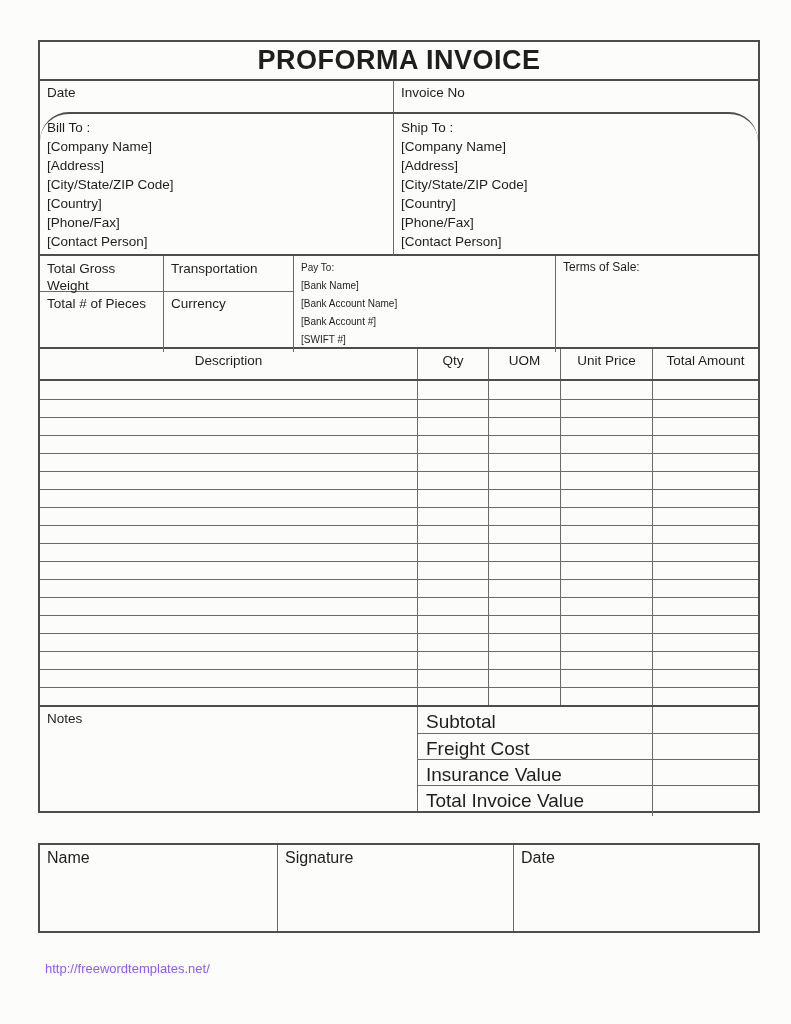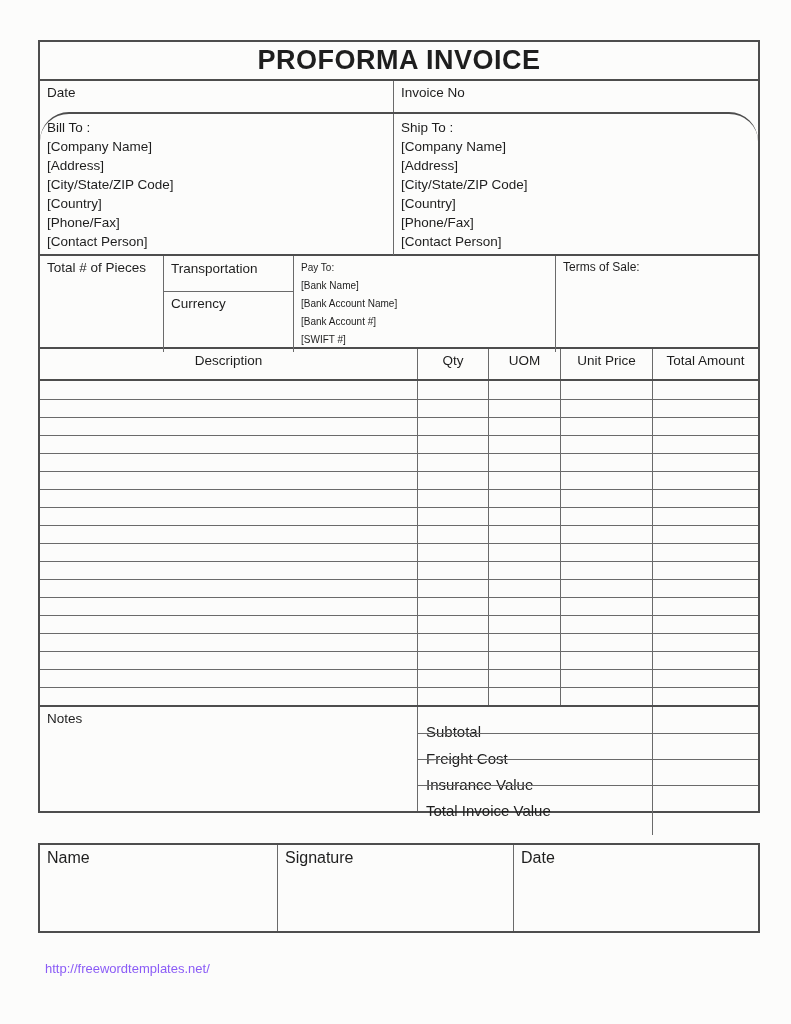--- a/index.html
+++ b/index.html
@@ -37,21 +37,21 @@
   .items-header .hcell{padding-top:4px;font-size:13.5px;text-align:center;}
   .items-body{border-top:2px solid var(--line-dark);}
   .item-row{display:grid;grid-template-columns:378px 71px 72px 92px 105px;height:18px;}
   .item-row + .item-row{border-top:1px solid var(--line-mid);}
 
   .totals{display:flex;border-top:2px solid var(--line-dark);}
   .notes-cell{width:378px;border-right:1px solid var(--line-mid);padding:4px 7px;font-size:13.5px;}
   .totals-rows{width:340px;display:flex;flex-direction:column;}
   .tot-row{display:grid;grid-template-columns:235px 105px;height:26px;}
   .tot-row + .tot-row{border-top:1px solid var(--line-mid);}
-  .tot-label{padding:16px 8px;font-size:15px;border-right:1px solid var(--line-mid);display:flex;align-items:center;}
+  .tot-label{padding:4px 8px;font-size:19px;border-right:1px solid var(--line-mid);display:flex;align-items:center;}
   .tot-value{}
 
   
   .sign-box{position:absolute;left:38px;top:843px;width:722px;height:90px;border:2px solid var(--line-dark);display:grid;grid-template-columns:238px 236px 244px;background:var(--paper);}
   .sign-cell{padding:4px 7px;font-size:16px;}
 
   .footer-url{position:absolute;left:45px;top:961px;font-size:13px;color:#8b5cf6;}
 </style>
 </head>
 <body>
@@ -89,20 +89,21 @@
             <div>[City/State/ZIP Code]</div>
             <div>[Country]</div>
             <div>[Phone/Fax]</div>
             <div>[Contact Person]</div>
           </div>
       </div>
     </div>
 
     <div class="ship-row">
       <div class="ship-col cell-r">
+        <div class="sub-top">Total Gross Weight</div>
         <div class="sub-bot">Total # of Pieces</div>
       </div>
       <div class="ship-col cell-r">
         <div class="sub-top">Transportation</div>
         <div class="sub-bot">Currency</div>
       </div>
       <div class="payto-cell cell-r">
         <div>Pay To:</div>
         <div id="payto-lines">
             <div>[Bank Name]</div>

